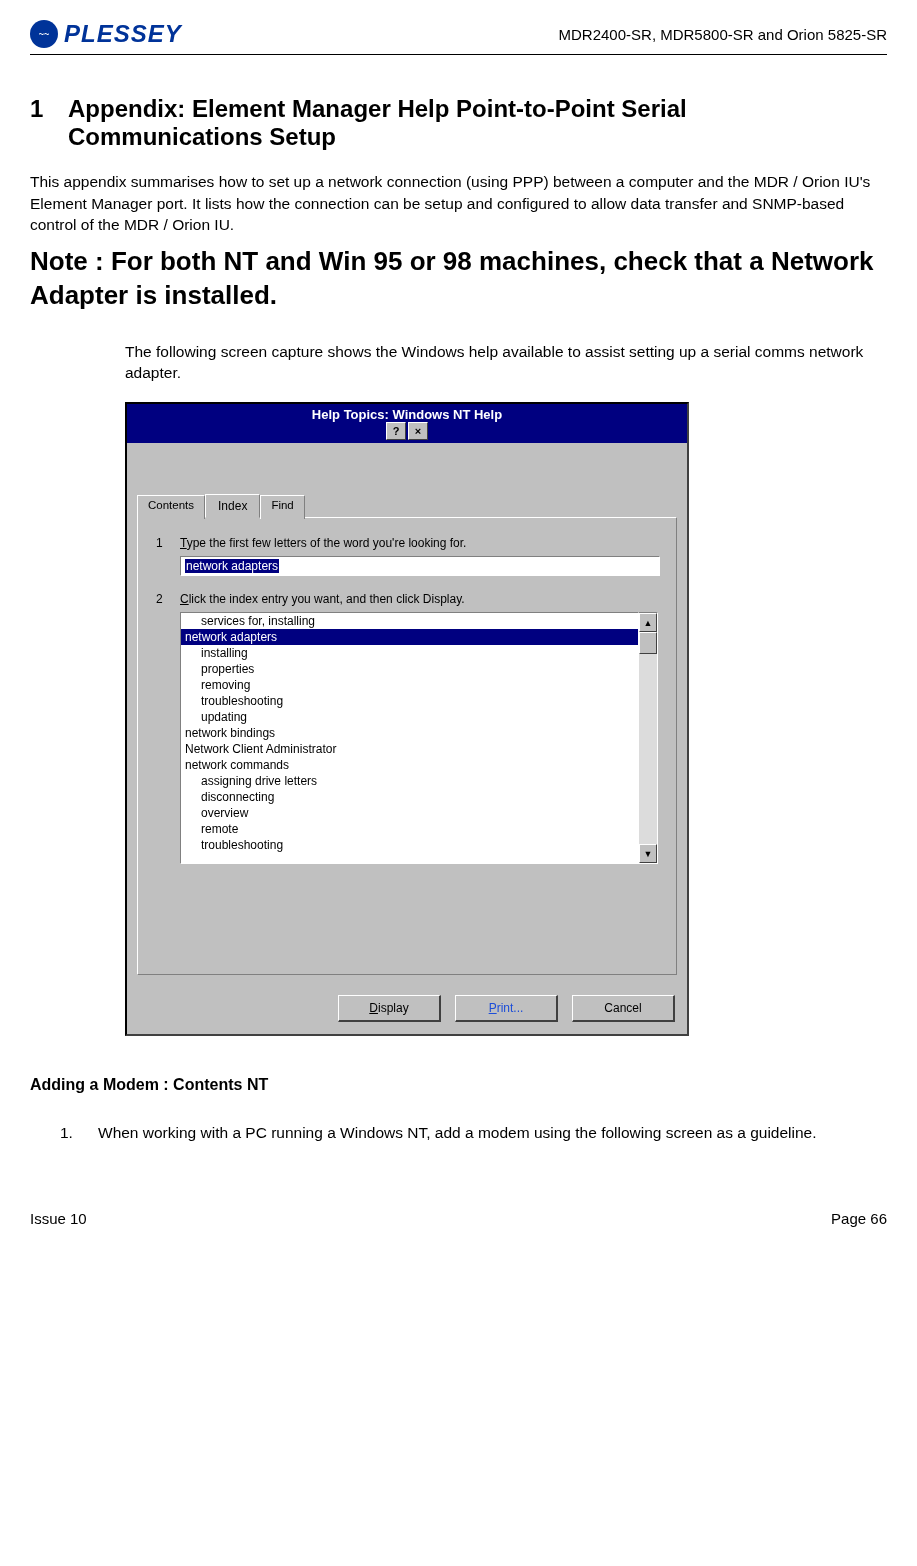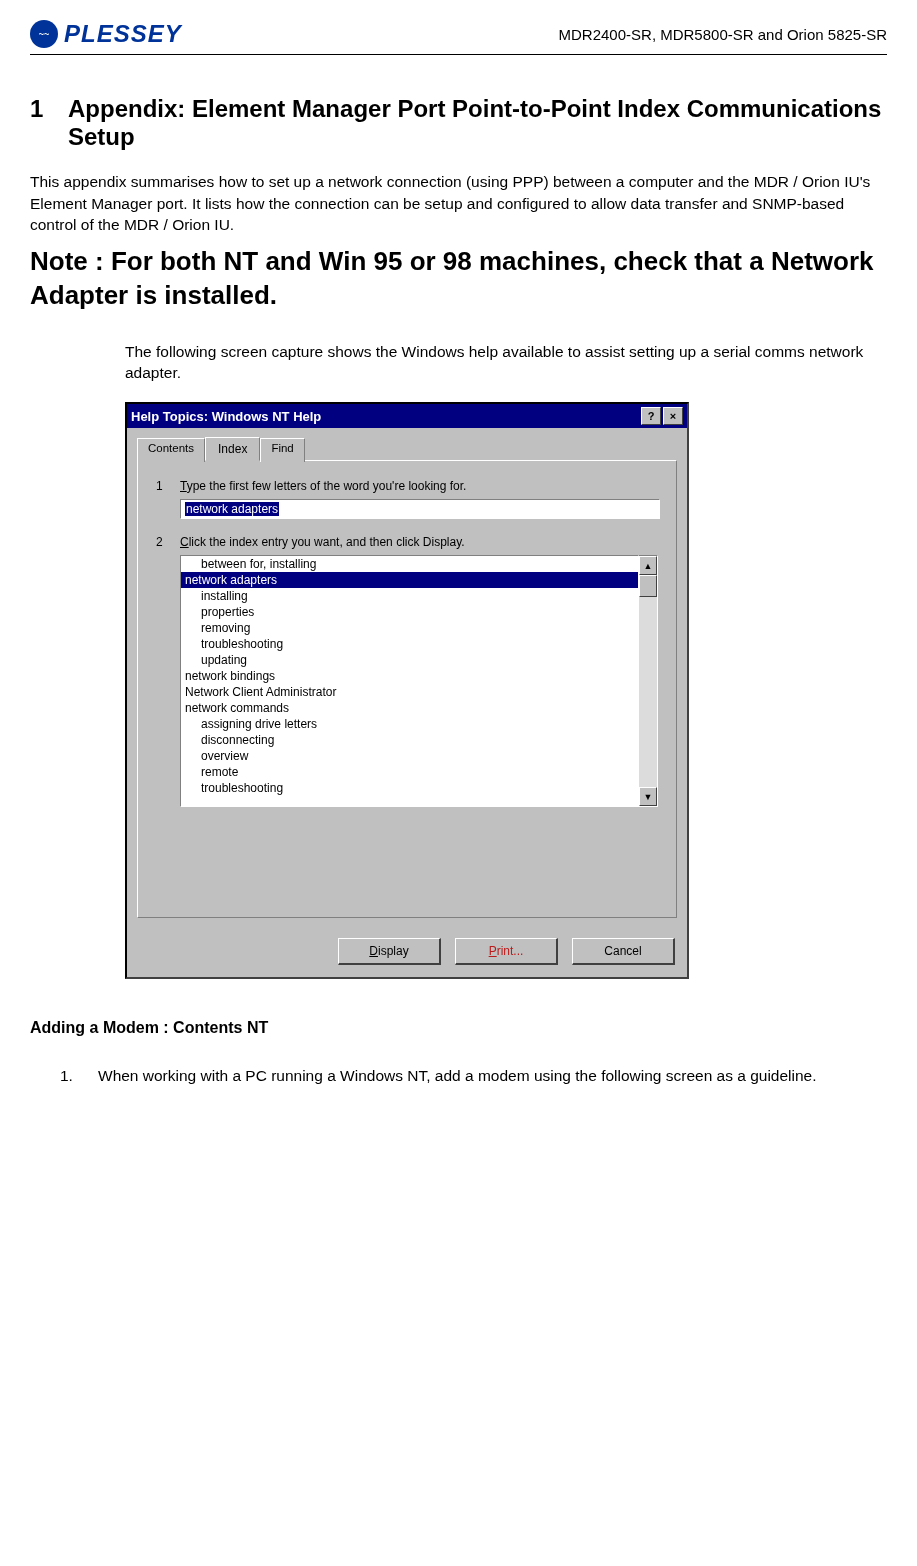--- a/index.html
+++ b/index.html
@@ -93,20 +93,21 @@
   }
   .titlebar {
     background: #000080;
     color: #fff;
     padding: 3px 4px;
     display: flex;
     justify-content: space-between;
     align-items: center;
     font-weight: bold;
     font-size: 13px;
+    flex-direction: column;
   }
   .titlebar-buttons {
     display: flex;
     gap: 2px;
   }
   .tb-btn {
     width: 18px;
     height: 16px;
     background: #c0c0c0;
     border-top: 1px solid #fff;
@@ -115,20 +116,21 @@
     border-bottom: 1px solid #404040;
     display: flex;
     align-items: center;
     justify-content: center;
     font-size: 11px;
     font-weight: bold;
     color: #000;
   }
   .dialog-body {
     padding: 8px 10px 10px 10px;
+    margin-top: 42px;
   }
   .tabs {
     display: flex;
     position: relative;
     z-index: 2;
   }
   .tab {
     padding: 4px 12px;
     border-top: 1px solid #fff;
     border-left: 1px solid #fff;
@@ -252,21 +254,21 @@
     width: 100px;
     padding: 5px 0;
     text-align: center;
     background: #c0c0c0;
     border-top: 1px solid #fff;
     border-left: 1px solid #fff;
     border-right: 2px solid #404040;
     border-bottom: 2px solid #404040;
     font-size: 12px;
   }
-  .win-btn.disabled { color: #b91c1c; }
+  .win-btn.disabled { color: #1d4ed8; }
   .subheading {
     font-weight: bold;
     font-size: 16px;
     margin-bottom: 28px;
   }
   .numbered-item {
     display: flex;
     gap: 14px;
     font-size: 15.5px;
     line-height: 1.4;
@@ -291,21 +293,21 @@
       <div class="logo-circle">
           <span class="logo-circle-inner">~~</span>
         </div>
       <span class="logo-text">PLESSEY</span>
     </div>
     <div class="doc-title">MDR2400-SR, MDR5800-SR and Orion 5825-SR</div>
   </div>
 
   <div class="section-heading">
     <div class="section-num">1</div>
-    <div>Appendix: Element Manager Port Point-to-Point Index Communications Setup</div>
+    <div>Appendix: Element Manager Help Point-to-Point Serial Communications Setup</div>
   </div>
 
   <div class="body-text">This appendix summarises how to set up a network connection (using PPP) between a computer and the MDR / Orion IU's Element Manager port.  It lists how the connection can be setup and configured to allow data transfer and SNMP-based control of the MDR / Orion IU.</div>
 
   <div class="note-heading">Note :  For both NT and Win 95 or 98 machines, check that a Network Adapter is installed.</div>
 
   <div class="indented">The following screen capture shows the Windows help available to assist setting up a serial comms network adapter.</div>
 
   <div class="dialog-container">
     <div class="win-dialog">
@@ -332,21 +334,21 @@
             <div class="input-box"><span class="sel">network adapters</span></div>
           </div>
 
           <div class="step-row">
             <span class="step-num">2</span>
             <span><span class="underline-letter">C</span><span>lick the index entry you want, and then click Display.</span></span>
           </div>
 
           <div class="listbox-wrap">
             <div class="listbox" id="listbox">
-                <div class="list-item indent1">between for, installing</div>
+                <div class="list-item indent1">services for, installing</div>
                 <div class="list-item selected">network adapters</div>
                 <div class="list-item indent1">installing</div>
                 <div class="list-item indent1">properties</div>
                 <div class="list-item indent1">removing</div>
                 <div class="list-item indent1">troubleshooting</div>
                 <div class="list-item indent1">updating</div>
                 <div class="list-item">network bindings</div>
                 <div class="list-item">Network Client Administrator</div>
                 <div class="list-item">network commands</div>
                 <div class="list-item indent1">assigning drive letters</div>
@@ -375,14 +377,18 @@
     </div>
   </div>
 
   <div class="subheading">Adding a Modem : Contents NT</div>
 
   <div class="numbered-item">
     <div class="num-col">1.</div>
     <div>When working with a PC running a Windows NT, add a modem using the following screen as a guideline.</div>
   </div>
 
+  <div class="footer-row">
+    <span>Issue 10</span>
+    <span>Page 66</span>
+  </div>
 
 </div>
 
 </body></html>

